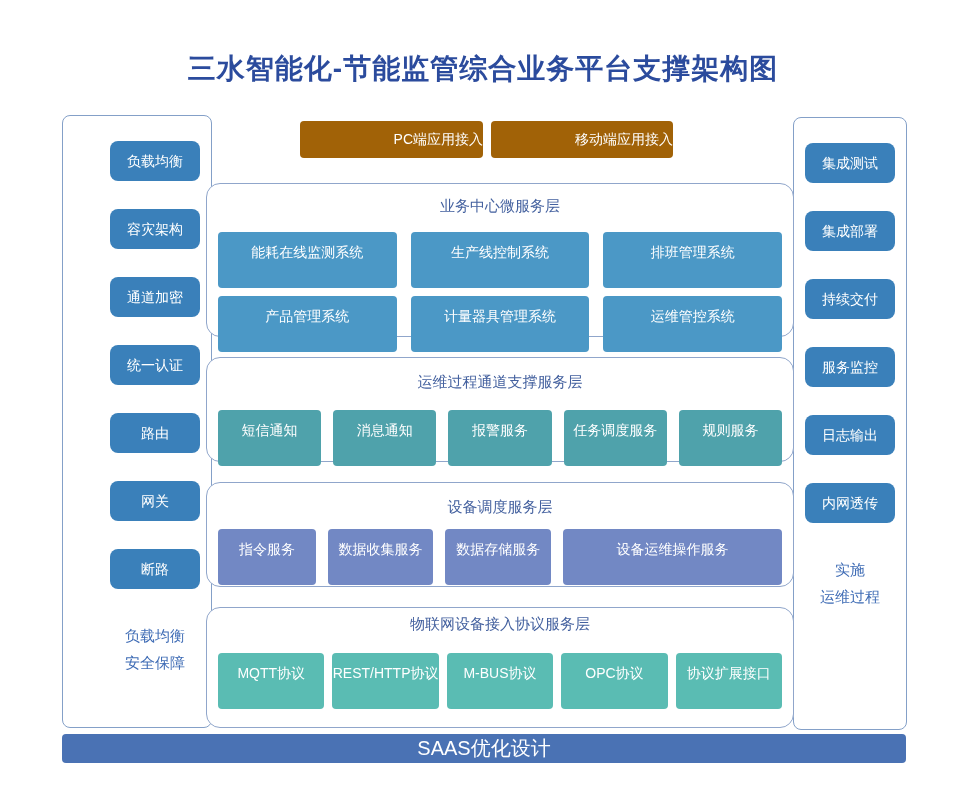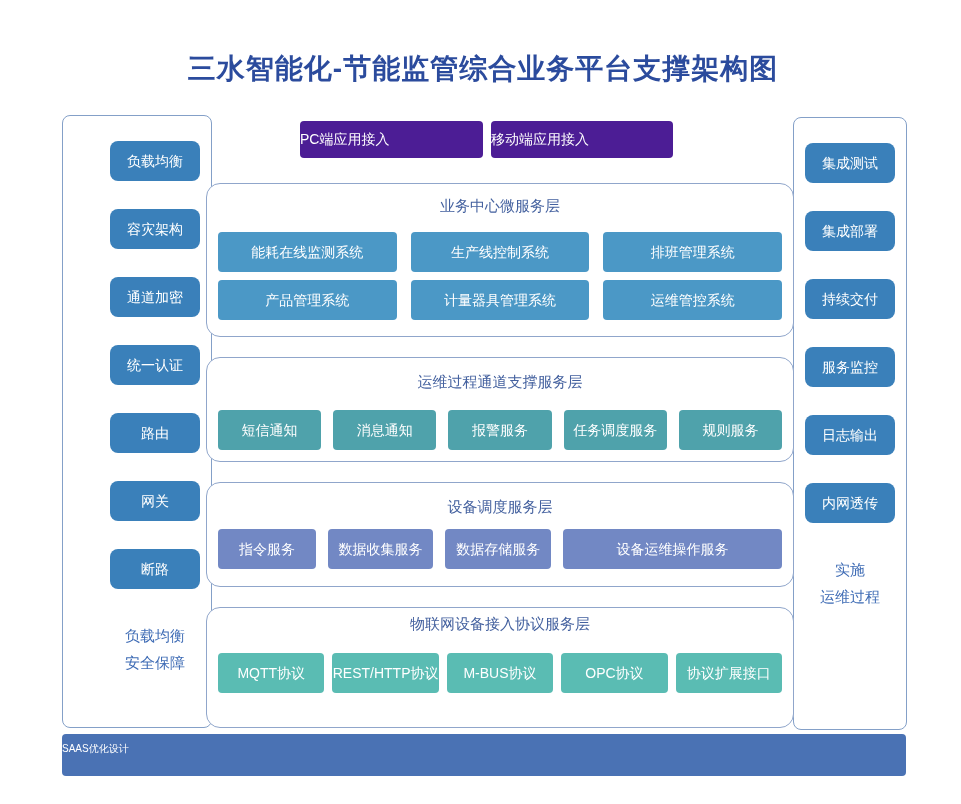--- a/index.html
+++ b/index.html
@@ -25,33 +25,33 @@
     color:#ffffff; font-size:14px; line-height:40px; text-align:center;
     margin-top:28px; flex:0 0 auto;
   }
   .panel .side-btn:first-child { margin-top:25px; }
   .panel-footer {
     margin-top:33px; text-align:center; color:#3f6cb5; font-size:15px; line-height:27px;
   }
   
   .top-btn {
     position:absolute; top:121px; height:37px; border-radius:4px;
-    background:#4c1d95; color:#ffffff; font-size:14px; line-height:37px; text-align:left;
+    background:#a16207; color:#ffffff; font-size:14px; line-height:37px; text-align:right;
   }
   .top-btn.pc     { left:300px; width:183px; }
   .top-btn.mobile { left:491px; width:182px; }
   
   .layer {
     position:absolute; left:206px; width:588px; box-sizing:border-box;
     border:1px solid #90a6cb; border-radius:14px; background:#ffffff; padding:0 11px;
   }
   .layer-title { text-align:center; font-size:15px; color:#44619f; }
   .layer-row { display:flex; gap:14px; }
   .cell {
-    flex:1; height:40px; border-radius:4px; color:#ffffff; font-size:14px;
+    flex:1; height:56px; border-radius:4px; color:#ffffff; font-size:14px;
     line-height:40px; text-align:center; white-space:nowrap; overflow:hidden;
   }
   .layer1 { top:183px; height:154px; }
   .layer1 .layer-title { margin-top:13px; }
   .layer1 .layer-row.r1 { margin-top:16px; }
   .layer1 .layer-row.r2 { margin-top:8px; }
   .layer1 .cell { background:#4b98c6; }
 
   .layer2 { top:357px; height:105px; }
   .layer2 .layer-title { margin-top:15px; }
@@ -64,23 +64,23 @@
   .layer3 .cell { background:#7288c4; }
   .layer3 .cell:nth-child(2), .layer3 .cell:nth-child(3) { flex:1.08; }
   .layer3 .cell:nth-child(4) { flex:2.24; }
 
   .layer4 { top:607px; height:121px; }
   .layer4 .layer-title { margin-top:7px; }
   .layer4 .layer-row { margin-top:19px; gap:8px; }
   .layer4 .cell { background:#5abcb3; }
 
   .bottom-bar {
-    position:absolute; left:62px; top:734px; width:844px; height:42px;
+    position:absolute; left:62px; top:734px; width:844px; height:29px;
     background:#4a72b4; border-radius:4px; color:#ffffff;
-    line-height:29px; font-size:10px;
+    text-align:center; line-height:29px; font-size:20px;
   }
 </style>
 </head>
 <body>
 
 <div class="stage">
 
   <div class="page-title">三水智能化-节能监管综合业务平台支撑架构图</div>
 
   <div class="top-btn pc">PC端应用接入</div>

